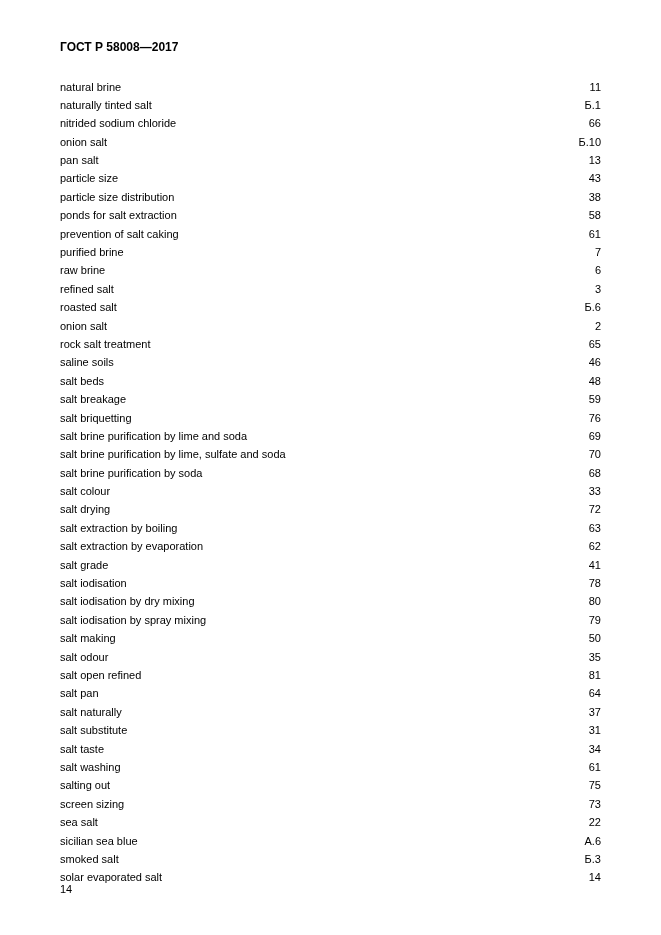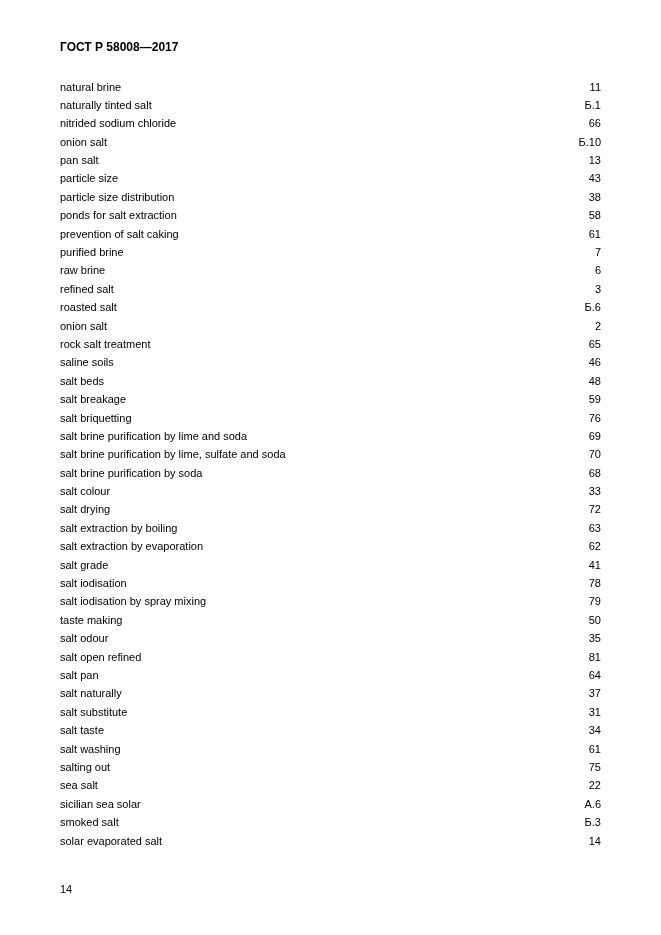--- a/index.html
+++ b/index.html
@@ -161,25 +161,29 @@
         </tr>
         <tr>
           <td>salt grade</td>
           <td>41</td>
         </tr>
         <tr>
           <td>salt iodisation</td>
           <td>78</td>
         </tr>
         <tr>
+          <td>salt iodisation by dry mixing</td>
+          <td>80</td>
+        </tr>
+        <tr>
           <td>salt iodisation by spray mixing</td>
           <td>79</td>
         </tr>
         <tr>
-          <td>taste making</td>
+          <td>salt making</td>
           <td>50</td>
         </tr>
         <tr>
           <td>salt odour</td>
           <td>35</td>
         </tr>
         <tr>
           <td>salt open refined</td>
           <td>81</td>
         </tr>
@@ -201,25 +205,29 @@
         </tr>
         <tr>
           <td>salt washing</td>
           <td>61</td>
         </tr>
         <tr>
           <td>salting out</td>
           <td>75</td>
         </tr>
         <tr>
+          <td>screen sizing</td>
+          <td>73</td>
+        </tr>
+        <tr>
           <td>sea salt</td>
           <td>22</td>
         </tr>
         <tr>
-          <td>sicilian sea solar</td>
+          <td>sicilian sea blue</td>
           <td>А.6</td>
         </tr>
         <tr>
           <td>smoked salt</td>
           <td>Б.3</td>
         </tr>
         <tr>
           <td>solar evaporated salt</td>
           <td>14</td>
         </tr>

